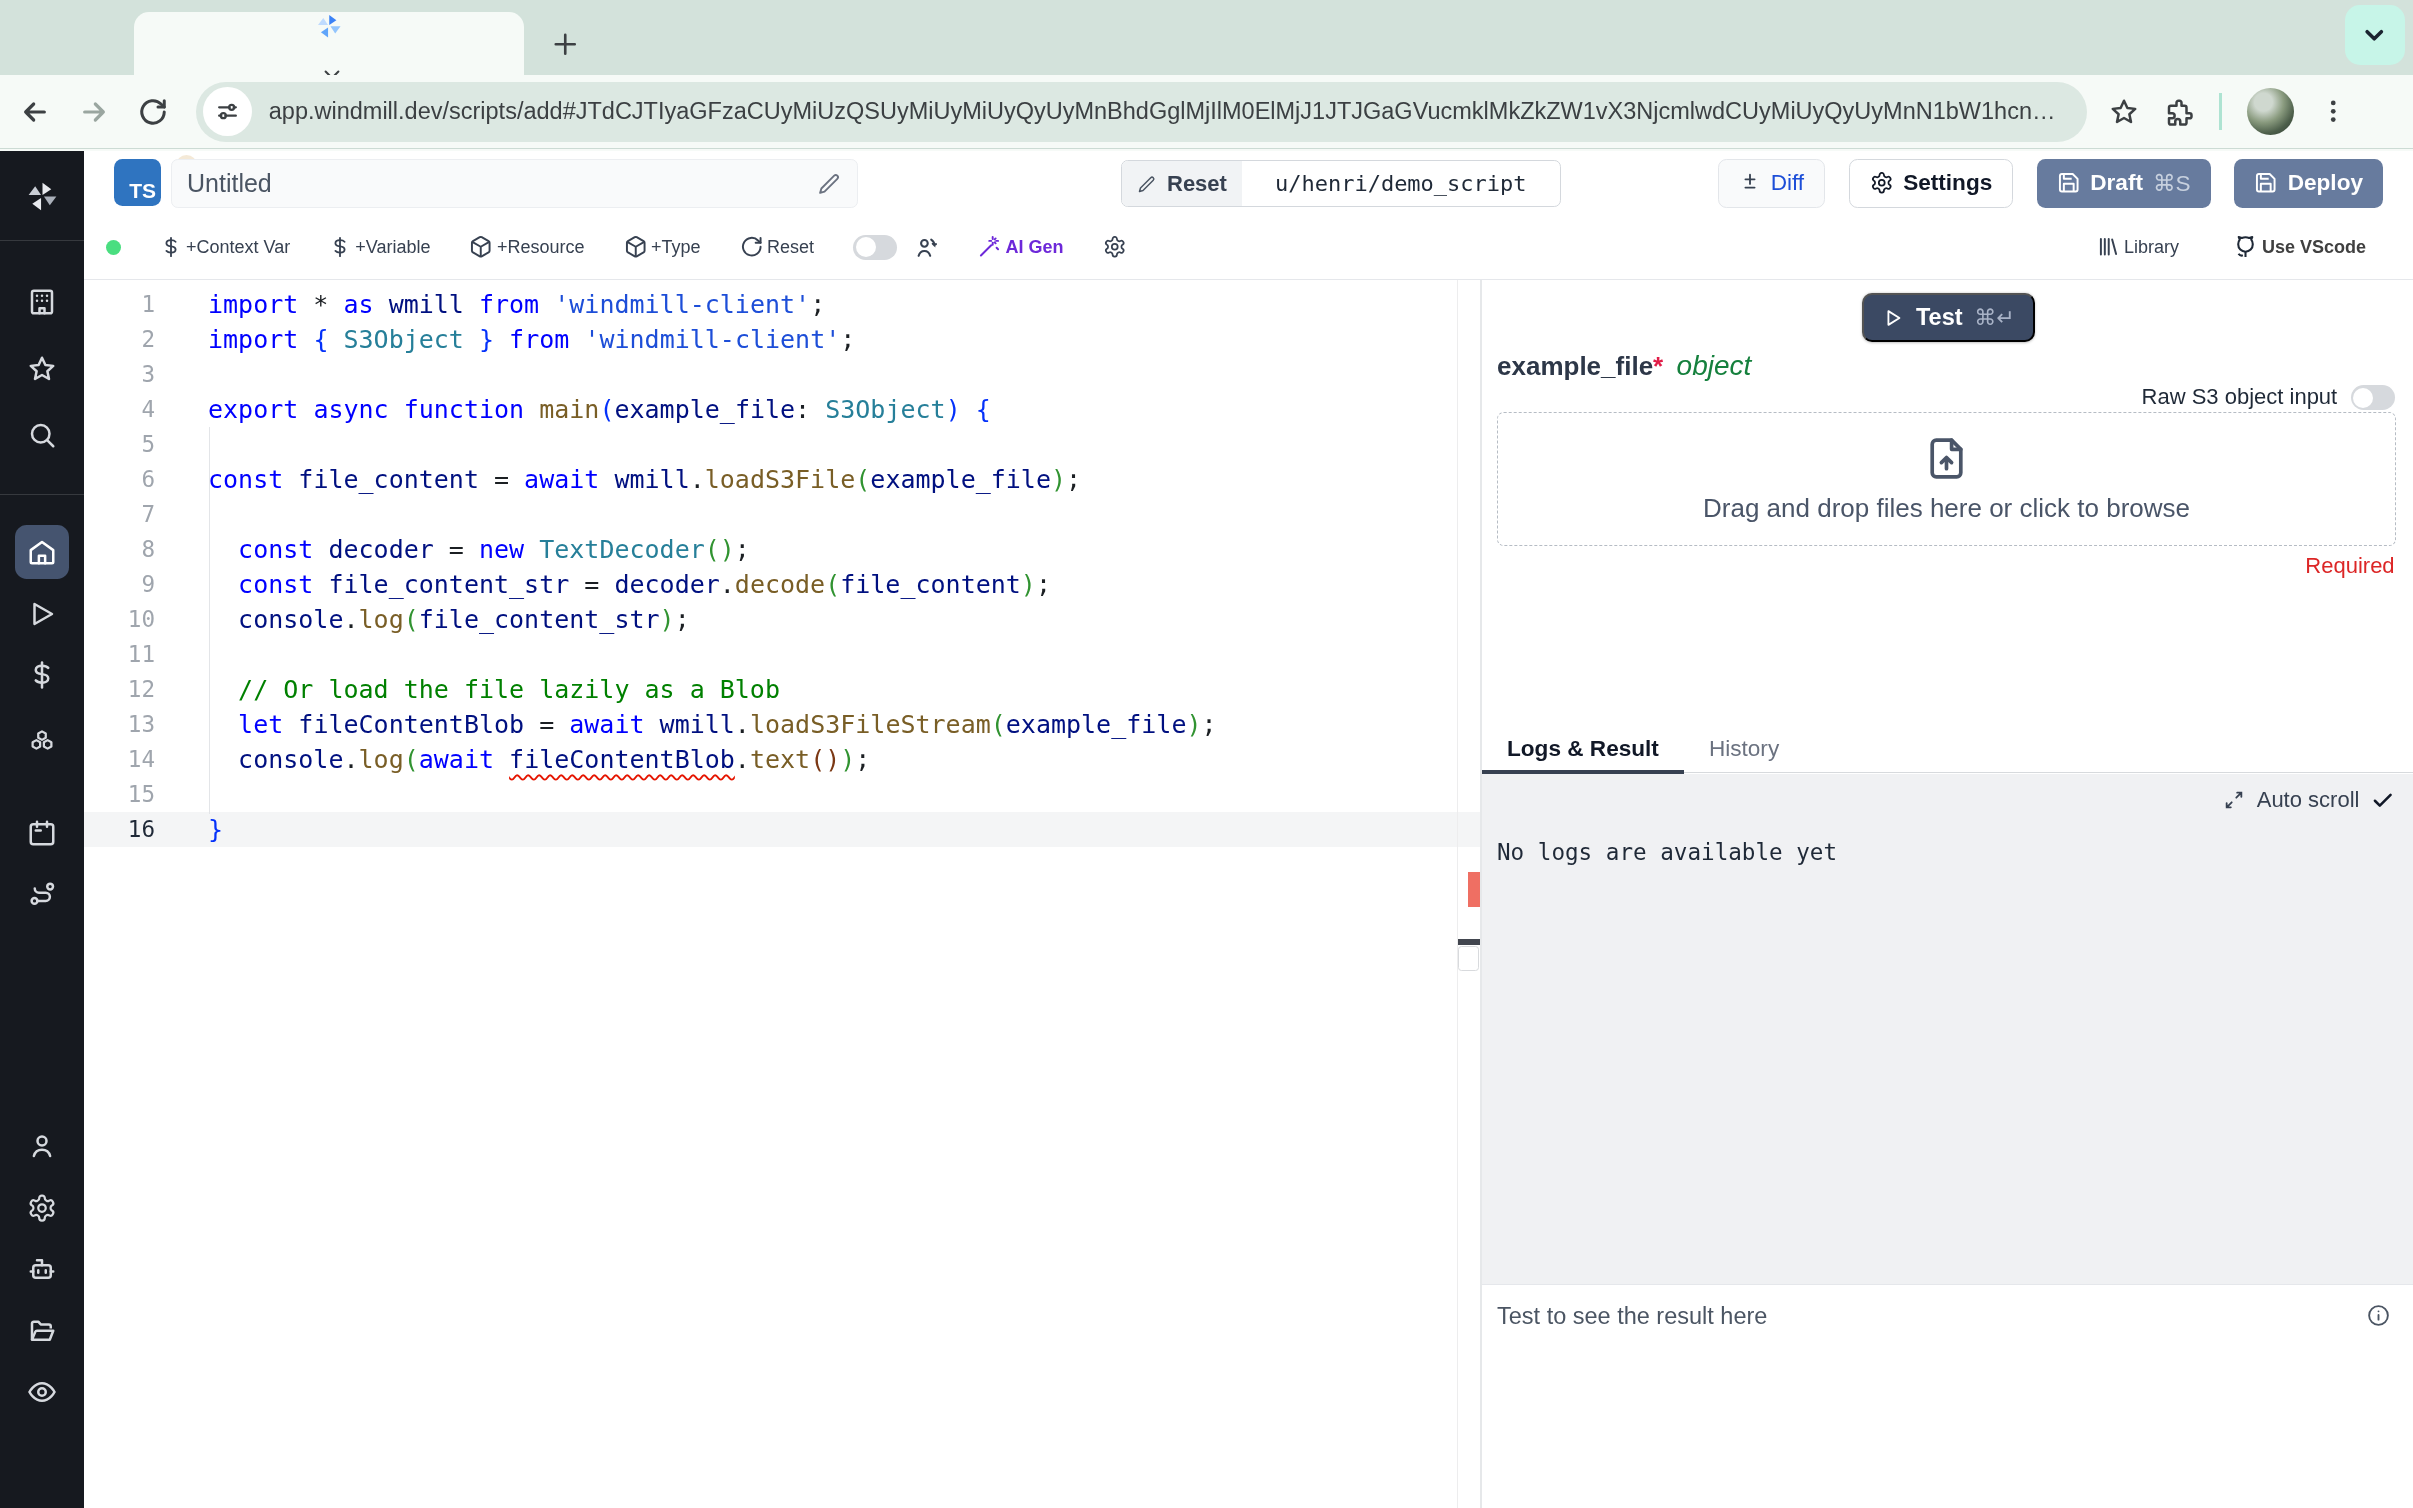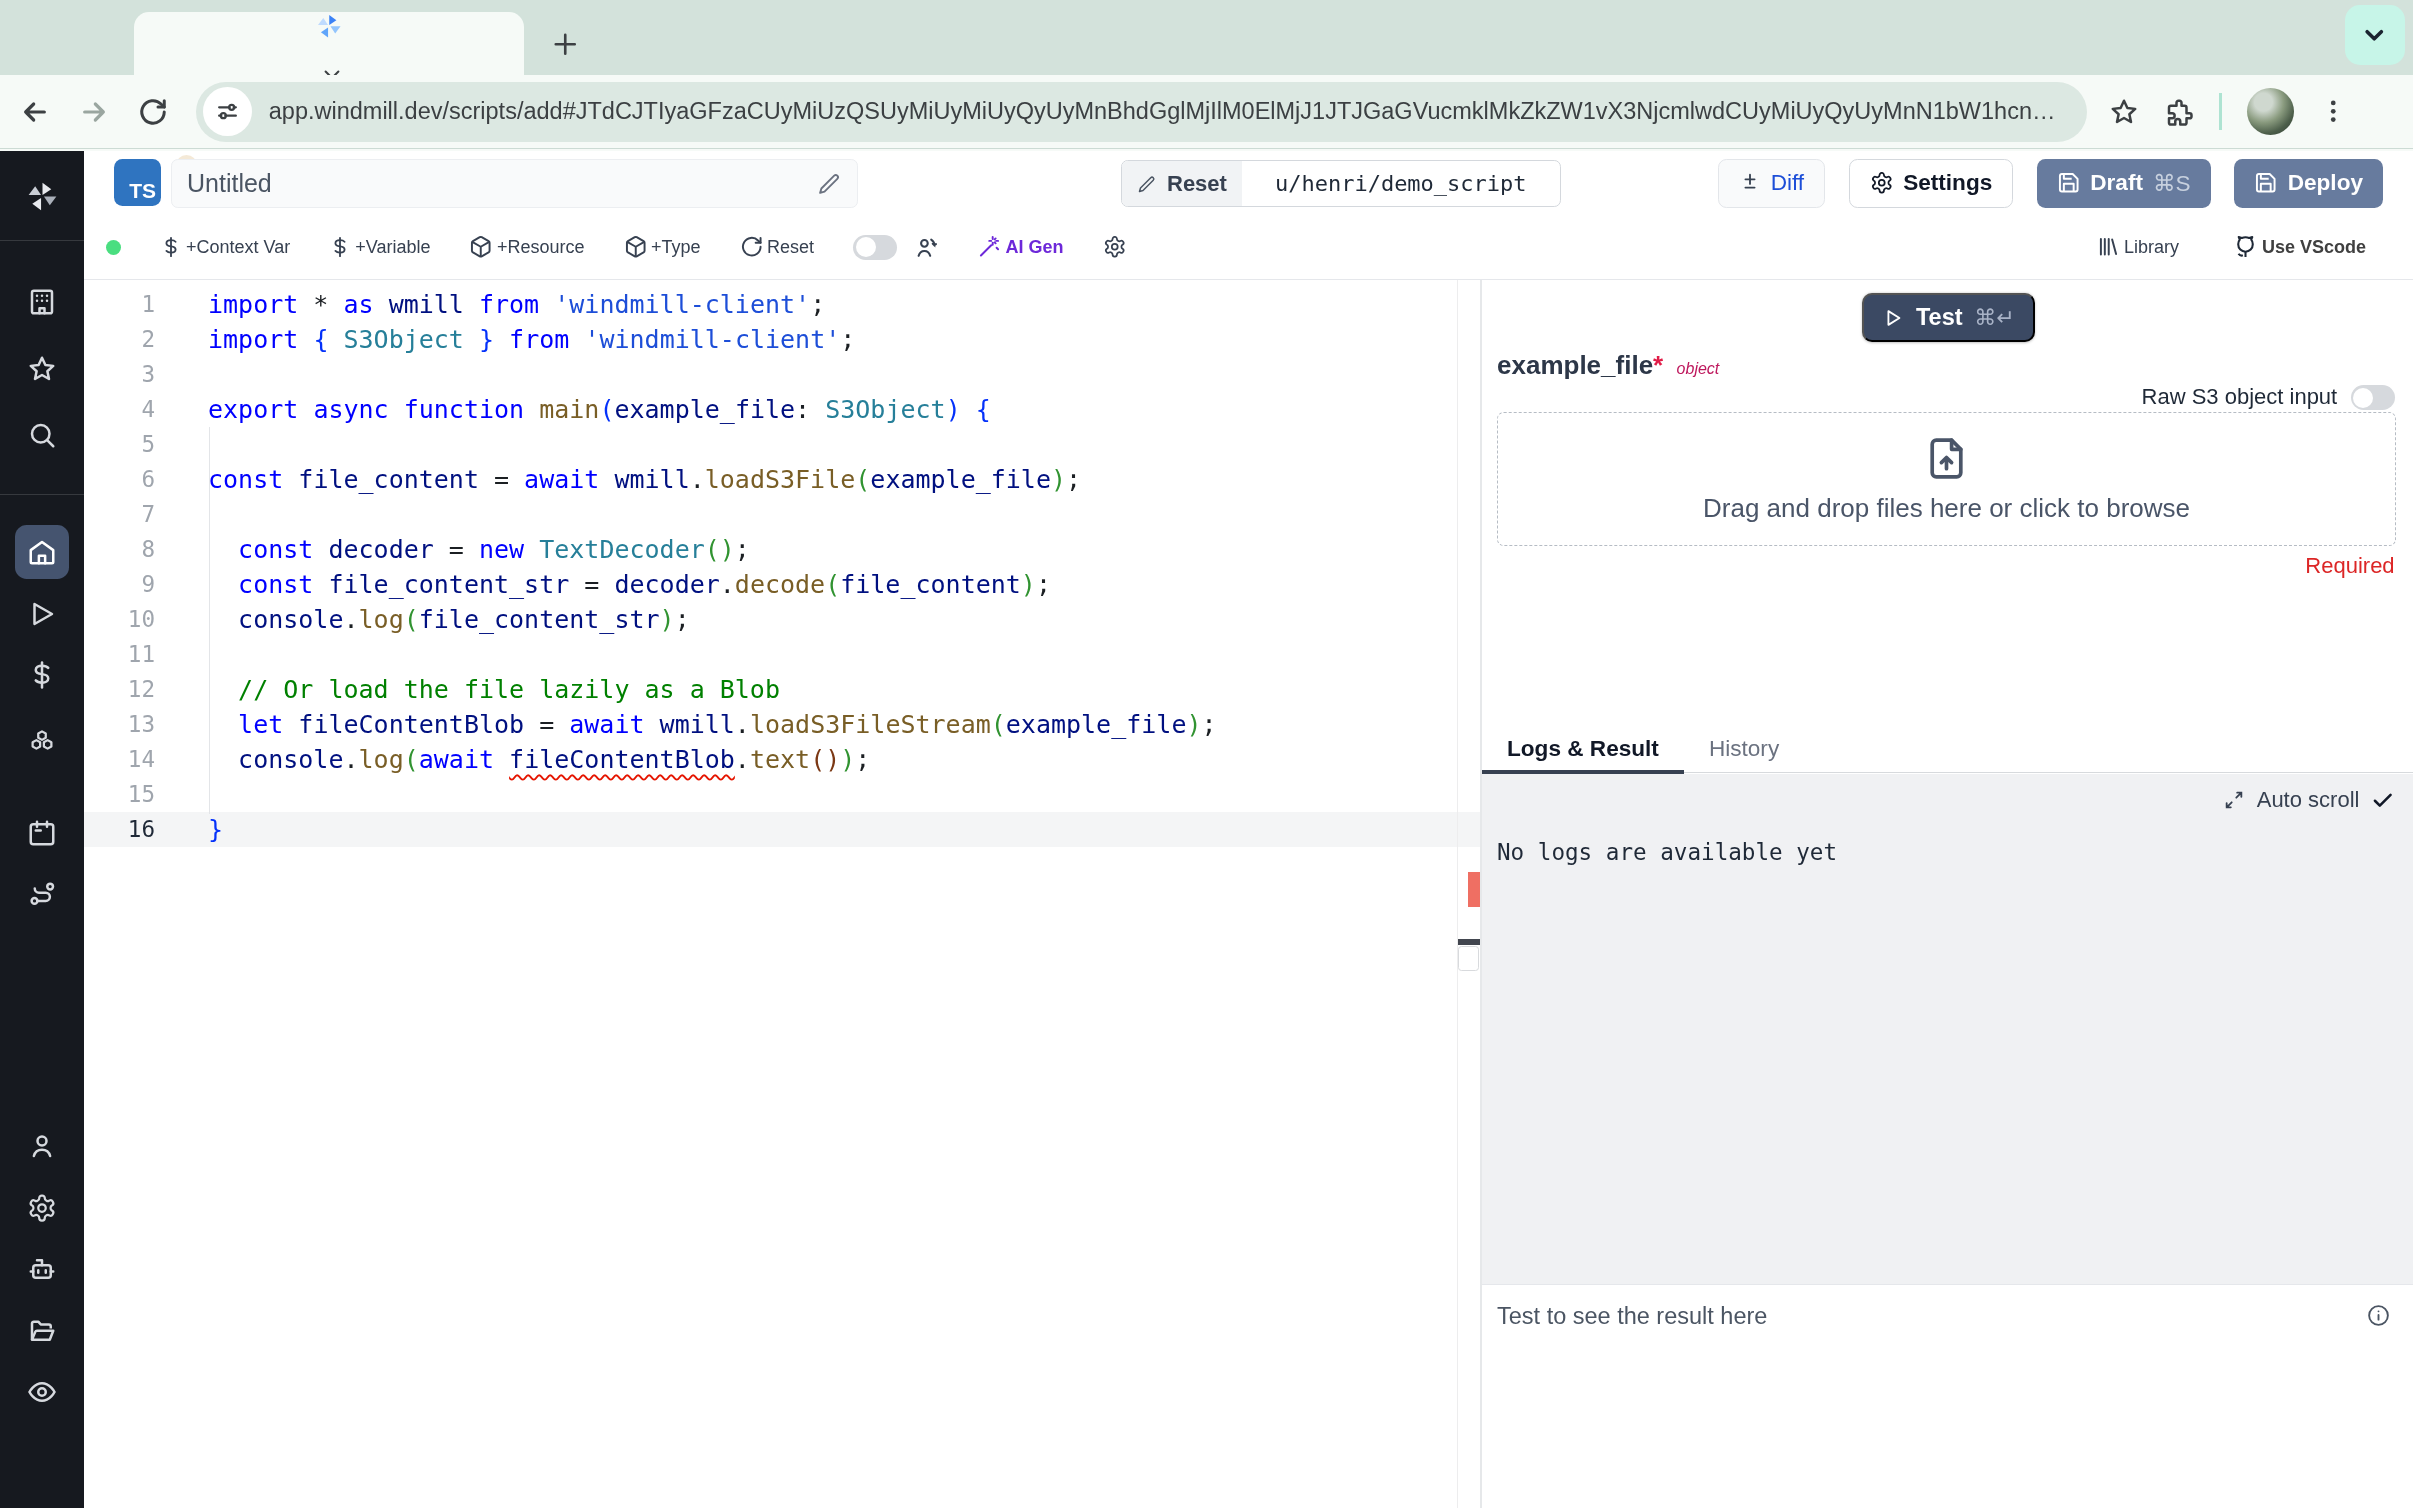--- a/index.html
+++ b/index.html
@@ -101,21 +101,21 @@
   
   .rpanel { position:absolute; left:1480px; top:129px; right:0; bottom:0; background:#fff;
             border-left:2.5px solid #e6e8ea; }
   .testbtn { position:absolute; left:380px; top:13.4px; width:173px; height:49px; border-radius:10px;
              background:#3b4963; color:#fff; display:flex; align-items:center; justify-content:center;
              gap:11.7px; font-size:23.5px; font-weight:700; box-shadow:0 0.8px 2.5px rgba(0,0,0,.25); }
   .testbtn .kbd { color:#a9b3c7; font-weight:400; font-size:22px; }
   .argrow { position:absolute; left:15px; top:70px; display:flex; align-items:baseline; gap:13.4px; }
   .argname { font-size:26px; font-weight:700; color:#2d3748; }
   .argstar { color:#e11d48; font-weight:700; font-size:26px; }
-  .argtype { font-style:italic; font-size:16px; color:#be185d; }
+  .argtype { font-style:italic; font-size:28px; color:#15803d; }
   .rawrow { position:absolute; right:18.4px; top:104px; display:flex; align-items:flex-end; gap:13.4px;
             font-size:22px; color:#1f2937; }
   .dropzone { position:absolute; left:15px; right:17px; top:132px; height:134px;
               border:1.7px dashed #b6bcc4; border-radius:6.7px; display:flex; flex-direction:column;
               align-items:center; justify-content:center; gap:10px; color:#4a5568; }
   .dz-text { font-size:26px; color:#4a5568; }
   .required { position:absolute; right:18.4px; top:273px; font-size:22px; color:#dc2626; }
   .tabsrow { position:absolute; left:0; right:0; top:446px; height:47px; background:#fff;
              border-bottom:1.7px solid #d7dadd; display:flex; }
   .ptab { padding:0 25px; display:flex; align-items:center; font-size:22.6px; color:#6b7280; position:relative; }

